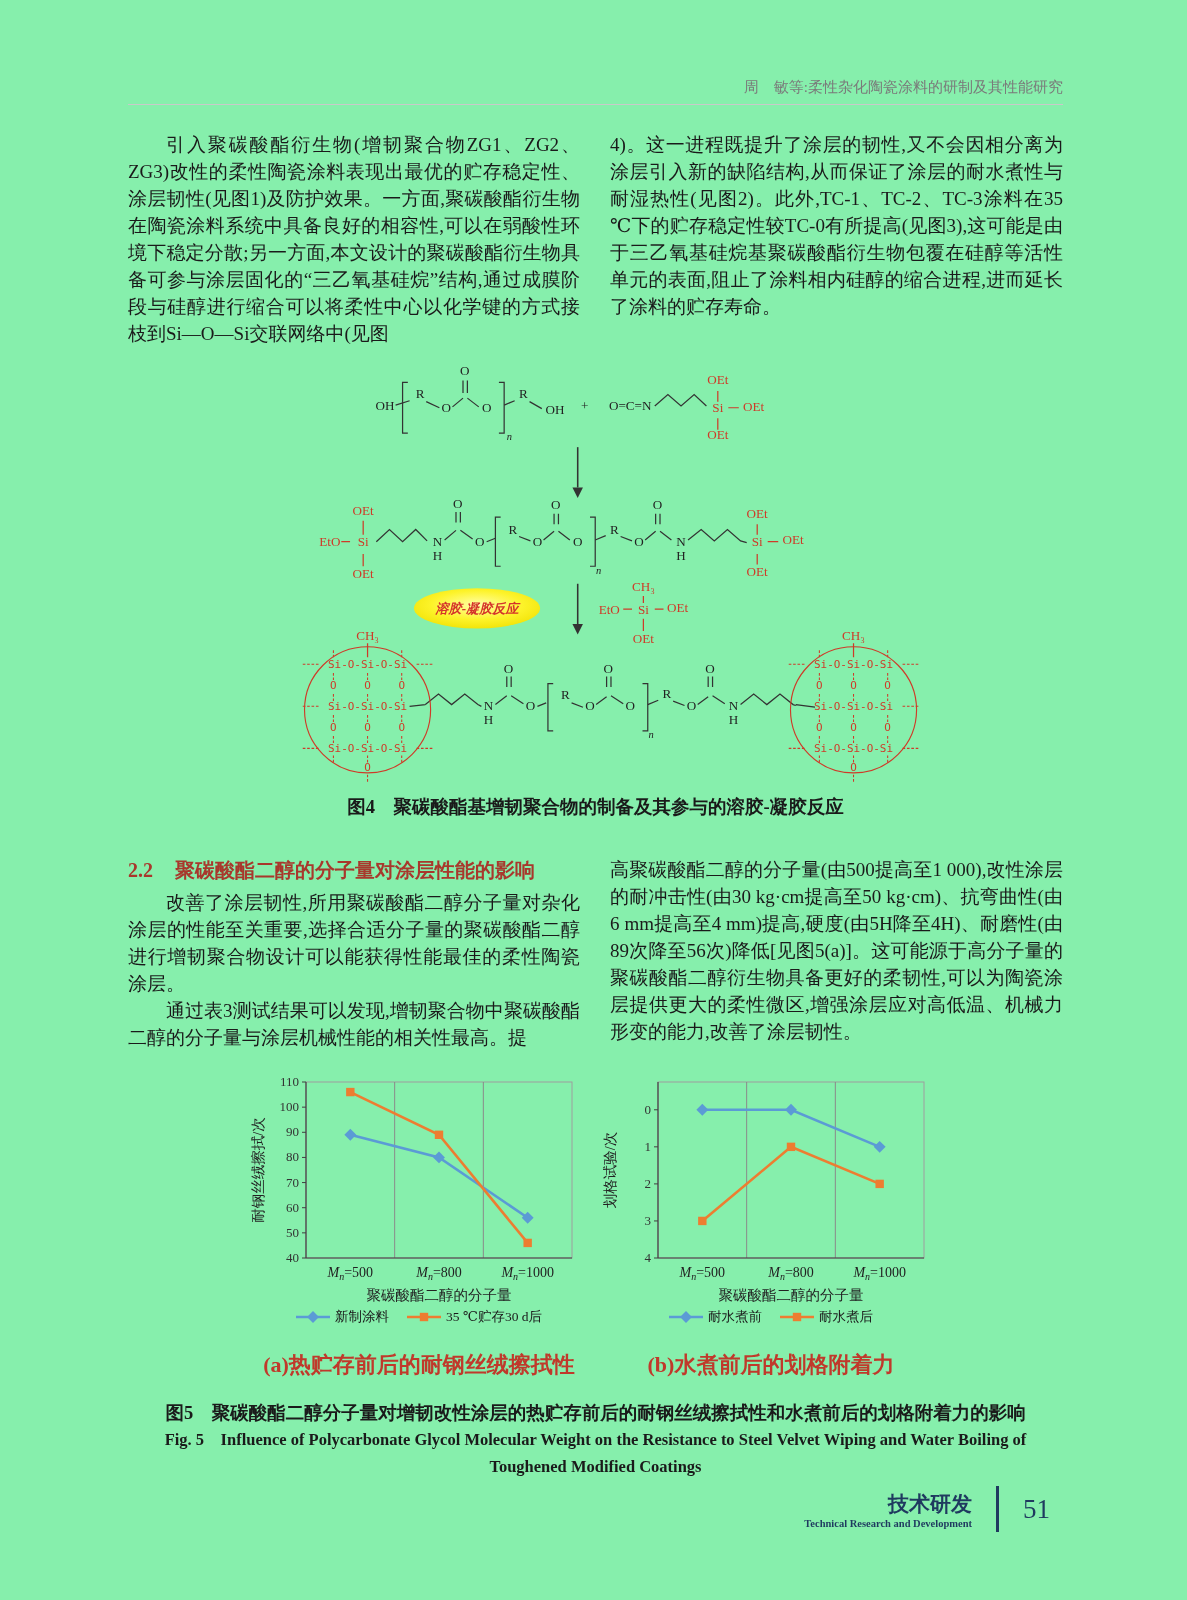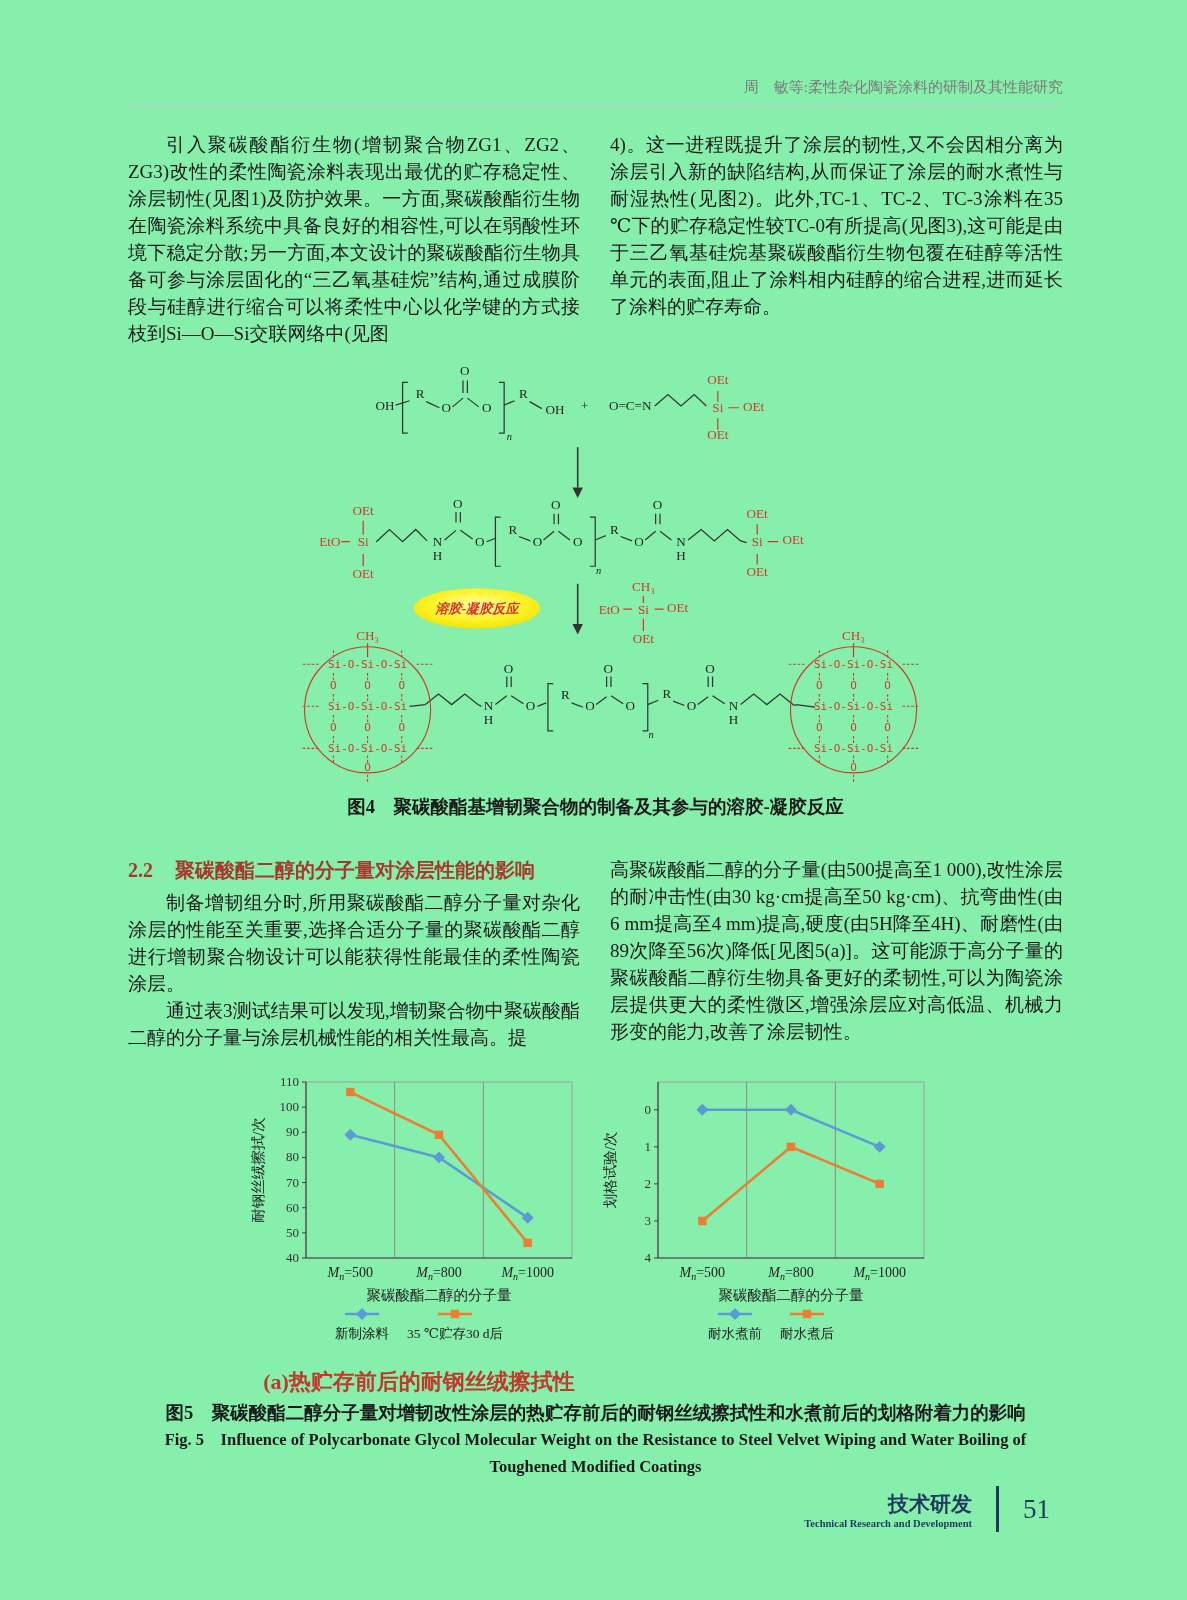--- a/index.html
+++ b/index.html
@@ -33,21 +33,21 @@
   .sec-head{font-size:20px;font-weight:bold;color:#a8382c;margin:0 0 4px 0;line-height:29px;}
   .sec-head .no{margin-right:22px;}
   
   .charts{position:absolute;left:250px;top:1072px;width:690px;display:flex;gap:14px;}
   .chartbox{width:338px;}
   .tick{font:13px "Liberation Serif",serif;fill:#333;}
   .cat{font:14px "Liberation Serif",serif;fill:#222;}
   .axlab{font:14.5px "Liberation Serif",serif;fill:#222;}
   .legend{display:flex;justify-content:center;gap:18px;align-items:center;
           font-size:13.5px;margin-top:0;}
-  .legend .leg{display:flex;align-items:center;gap:5px;flex-direction:column;}
+  .legend .leg{display:flex;align-items:center;gap:5px;}
   .chart-cap{text-align:center;color:#c0392b;font-weight:bold;font-size:22px;margin-top:24px;}
   
   .figcap5{top:1368px;margin-top:32px;}
   .figcap5 .cap-cn{font-size:18.5px;}
   .figcap5 .cap-en{line-height:27px;}
   
   .footer{position:absolute;right:137px;top:1486px;display:flex;align-items:center;gap:24px;color:#1f3a5f;}
   .foot-txt{text-align:right;}
   .foot-cn{font-size:21px;font-weight:bold;font-family:"Liberation Sans","DejaVu Sans",sans-serif;}
   .foot-en{font-size:10.5px;font-weight:bold;}
@@ -212,21 +212,21 @@
         </g>
     </svg>
   </div>
 
   <div class="figcap figcap4">
     <div class="cap-cn">图4　聚碳酸酯基增韧聚合物的制备及其参与的溶胶-凝胶反应</div>
   </div>
 
   <div class="col col-l sec-l">
     <h3 class="sec-head"><span class="no">2.2</span><span>聚碳酸酯二醇的分子量对涂层性能的影响</span></h3>
-    <p class="indent">制备增韧组分时,所用聚碳酸酯二醇分子量对杂化涂层的性能至关重要,选择合适分子量的聚碳酸酯二醇进行增韧聚合物设计可以能获得性能最佳的柔性陶瓷涂层。</p>
+    <p class="indent">改善了涂层韧性,所用聚碳酸酯二醇分子量对杂化涂层的性能至关重要,选择合适分子量的聚碳酸酯二醇进行增韧聚合物设计可以能获得性能最佳的柔性陶瓷涂层。</p>
     <p class="indent">通过表3测试结果可以发现,增韧聚合物中聚碳酸酯二醇的分子量与涂层机械性能的相关性最高。提</p>
   </div>
   <div class="col col-r sec-r">
     <p>高聚碳酸酯二醇的分子量(由500提高至1 000),改性涂层的耐冲击性(由30 kg·cm提高至50 kg·cm)、抗弯曲性(由6 mm提高至4 mm)提高,硬度(由5H降至4H)、耐磨性(由89次降至56次)降低[见图5(a)]。这可能源于高分子量的聚碳酸酯二醇衍生物具备更好的柔韧性,可以为陶瓷涂层提供更大的柔性微区,增强涂层应对高低温、机械力形变的能力,改善了涂层韧性。</p>
   </div>
 
   <div class="charts">
     <div class="chartbox" id="chartA"><svg viewBox="0 0 334 232" width="334" height="232">
           <rect x="56" y="10" width="266" height="176" fill="none" stroke="#9e9e9e" stroke-width="1"></rect>
           <line x1="144.66666666666669" y1="10" x2="144.66666666666669" y2="186" stroke="#8a8a8a" stroke-width="1"></line>
@@ -318,21 +318,21 @@
             </svg>
             <span>耐水煮前</span>
           </span>
           <span class="leg">
             <svg width="34" height="12" viewBox="0 0 34 12">
               <line x1="0" y1="6" x2="34" y2="6" stroke="#ED7D31" stroke-width="2.6"></line>
               <rect x="12.8" y="1.7999999999999998" width="8.4" height="8.4" fill="#ED7D31"></rect>
             </svg>
             <span>耐水煮后</span>
           </span>
-        </div>
+        </div><div class="chart-cap">(b)水煮前后的划格附着力</div>
     </div>
   </div>
 
   <div class="figcap figcap5">
     <div class="cap-cn">图5　聚碳酸酯二醇分子量对增韧改性涂层的热贮存前后的耐钢丝绒擦拭性和水煮前后的划格附着力的影响</div>
     <div class="cap-en">Fig. 5　Influence of Polycarbonate Glycol Molecular Weight on the Resistance to Steel Velvet Wiping and Water Boiling of</div>
     <div class="cap-en">Toughened Modified Coatings</div>
   </div>
 
   <div class="footer">

